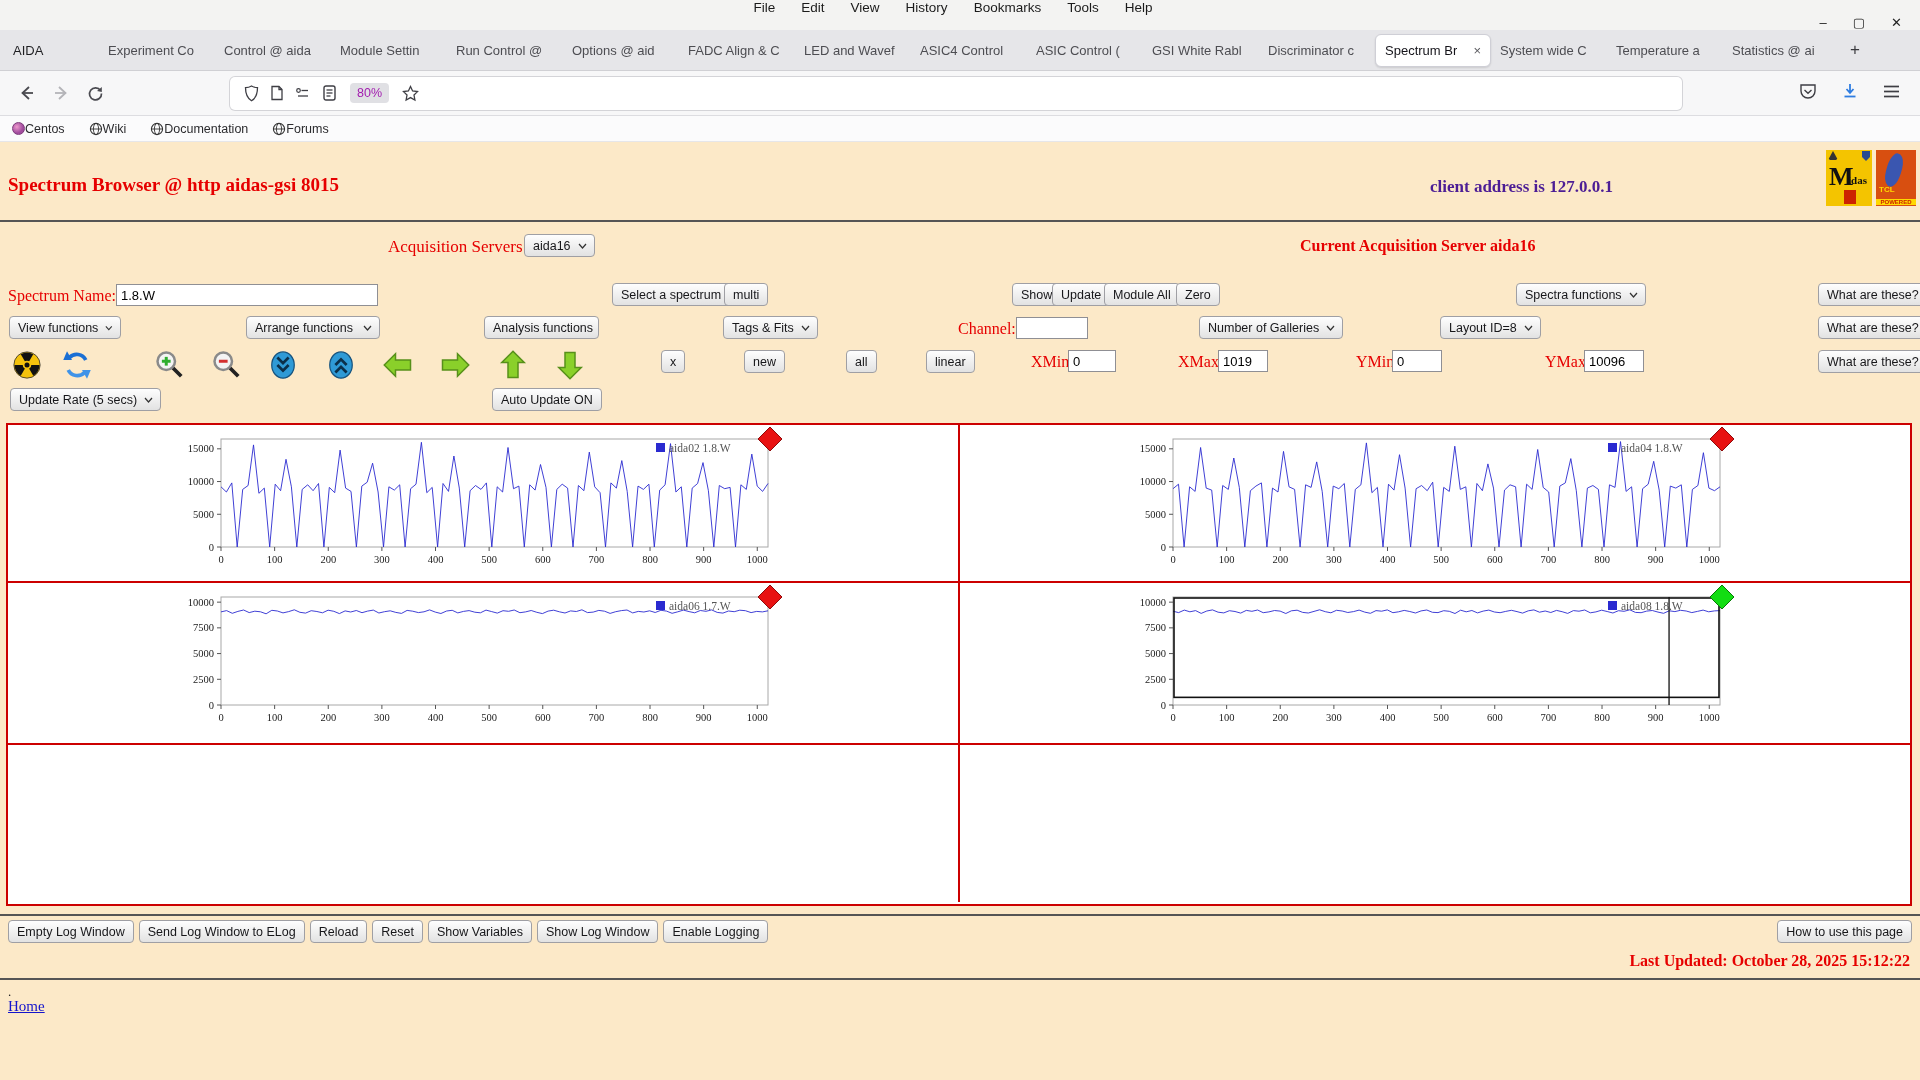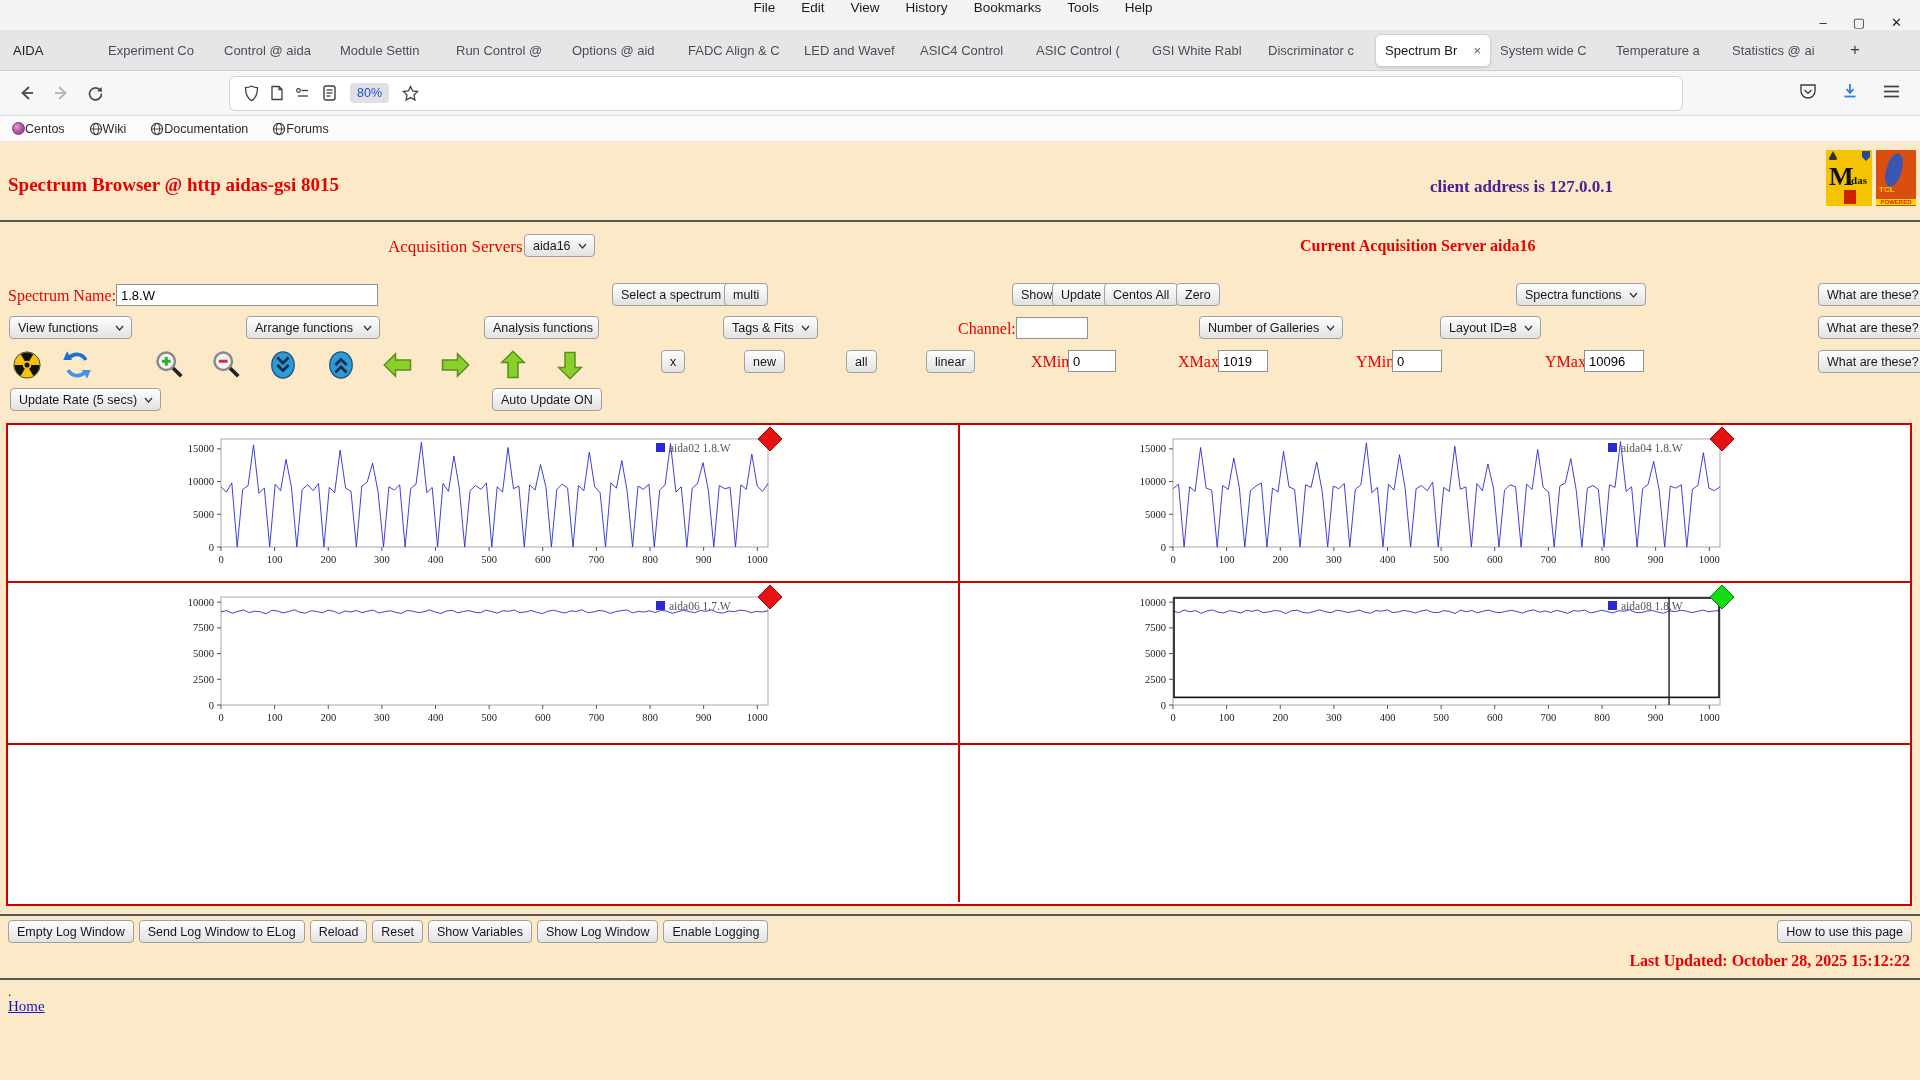--- a/index.html
+++ b/index.html
@@ -25,21 +25,21 @@
 
   .navbar { height:45px; background:#f7f7f8; display:flex; align-items:center;
             padding:0 10px; border-bottom:1px solid #dddde1; }
   .nav-ico { width:34px; height:30px; display:flex; align-items:center; justify-content:center; }
   .urlbar { width:1452px; height:33px; margin-left:118px; background:#ffffff;
             border-radius:5px; box-shadow:0 0 0 1px #d4d4d8; display:flex;
             align-items:center; padding:0 8px; }
   .url-ico { display:flex; align-items:center; justify-content:center; width:26px; }
   .url-text { font-size:14px; color:#0c0c0d; margin-left:4px; flex:1; }
   .url-text .dim { color:#7a7a7e; }
-  .zoom-badge { background:#e0e0e4; border-radius:4px; font-size:12.5px; color:#1d4ed8;
+  .zoom-badge { background:#e0e0e4; border-radius:4px; font-size:12.5px; color:#a21caf;
                 padding:3px 7px; margin:0 8px; }
   .chrome-right { margin-left:auto; display:flex; align-items:center; gap:24px; padding-right:10px; }
 
   .bookmarksbar { height:26px; background:#fbfbfc; display:flex; align-items:center;
                   padding-left:12px; font-size:12.5px; color:#2b2b2e; gap:24px;
                   border-bottom:1px solid #e6e6e9; }
   .bm { display:flex; align-items:center; gap:0; }
   .centos-dot { width:13px; height:13px; border-radius:50%;
                 background:radial-gradient(circle at 35% 35%, #e9c, #a14c9e 60%);
                 border:1px solid #7d3a7a; display:inline-block; }
@@ -307,31 +307,31 @@
   <input class="input abs" style="left: 116px; top: 142px; width: 262px;" value="1.8.W">
   <div class="gselect abs" style="left:612px; top:141px;">
     <span>Select a spectrum</span>
     <svg width="9" height="6" viewBox="0 0 9 6">
         <path d="M1 1 L4.5 5 L8 1" stroke="#333" fill="none" stroke-width="1.2"></path>
       </svg>
   </div>
   <div class="btn abs" style="left:724px; top:141px;">multi</div>
   <div class="btn abs" style="left:1012px; top:141px;">Show</div>
   <div class="btn abs" style="left:1052px; top:141px;">Update</div>
-  <div class="btn abs" style="left:1104px; top:141px;">Centos All</div>
+  <div class="btn abs" style="left:1104px; top:141px;">Module All</div>
   <div class="btn abs" style="left:1176px; top:141px;">Zero</div>
   <div class="gselect abs" style="left:1516px; top:141px;">
     <span>Spectra functions</span>
     <svg width="9" height="6" viewBox="0 0 9 6">
         <path d="M1 1 L4.5 5 L8 1" stroke="#333" fill="none" stroke-width="1.2"></path>
       </svg>
   </div>
   <div class="btn abs" style="left:1818px; top:141px;">What are these?</div>
 
-  <div class="gselect abs" style="left:9px; top:174px; width:123px; justify-content:space-between;">
+  <div class="gselect abs" style="left:9px; top:174px; width:112px; justify-content:space-between;">
     <span>View functions</span>
     <svg width="9" height="6" viewBox="0 0 9 6">
         <path d="M1 1 L4.5 5 L8 1" stroke="#333" fill="none" stroke-width="1.2"></path>
       </svg>
   </div>
   <div class="gselect abs" style="left:246px; top:174px; width:134px; justify-content:space-between;">
     <span>Arrange functions</span>
     <svg width="9" height="6" viewBox="0 0 9 6">
         <path d="M1 1 L4.5 5 L8 1" stroke="#333" fill="none" stroke-width="1.2"></path>
       </svg>

